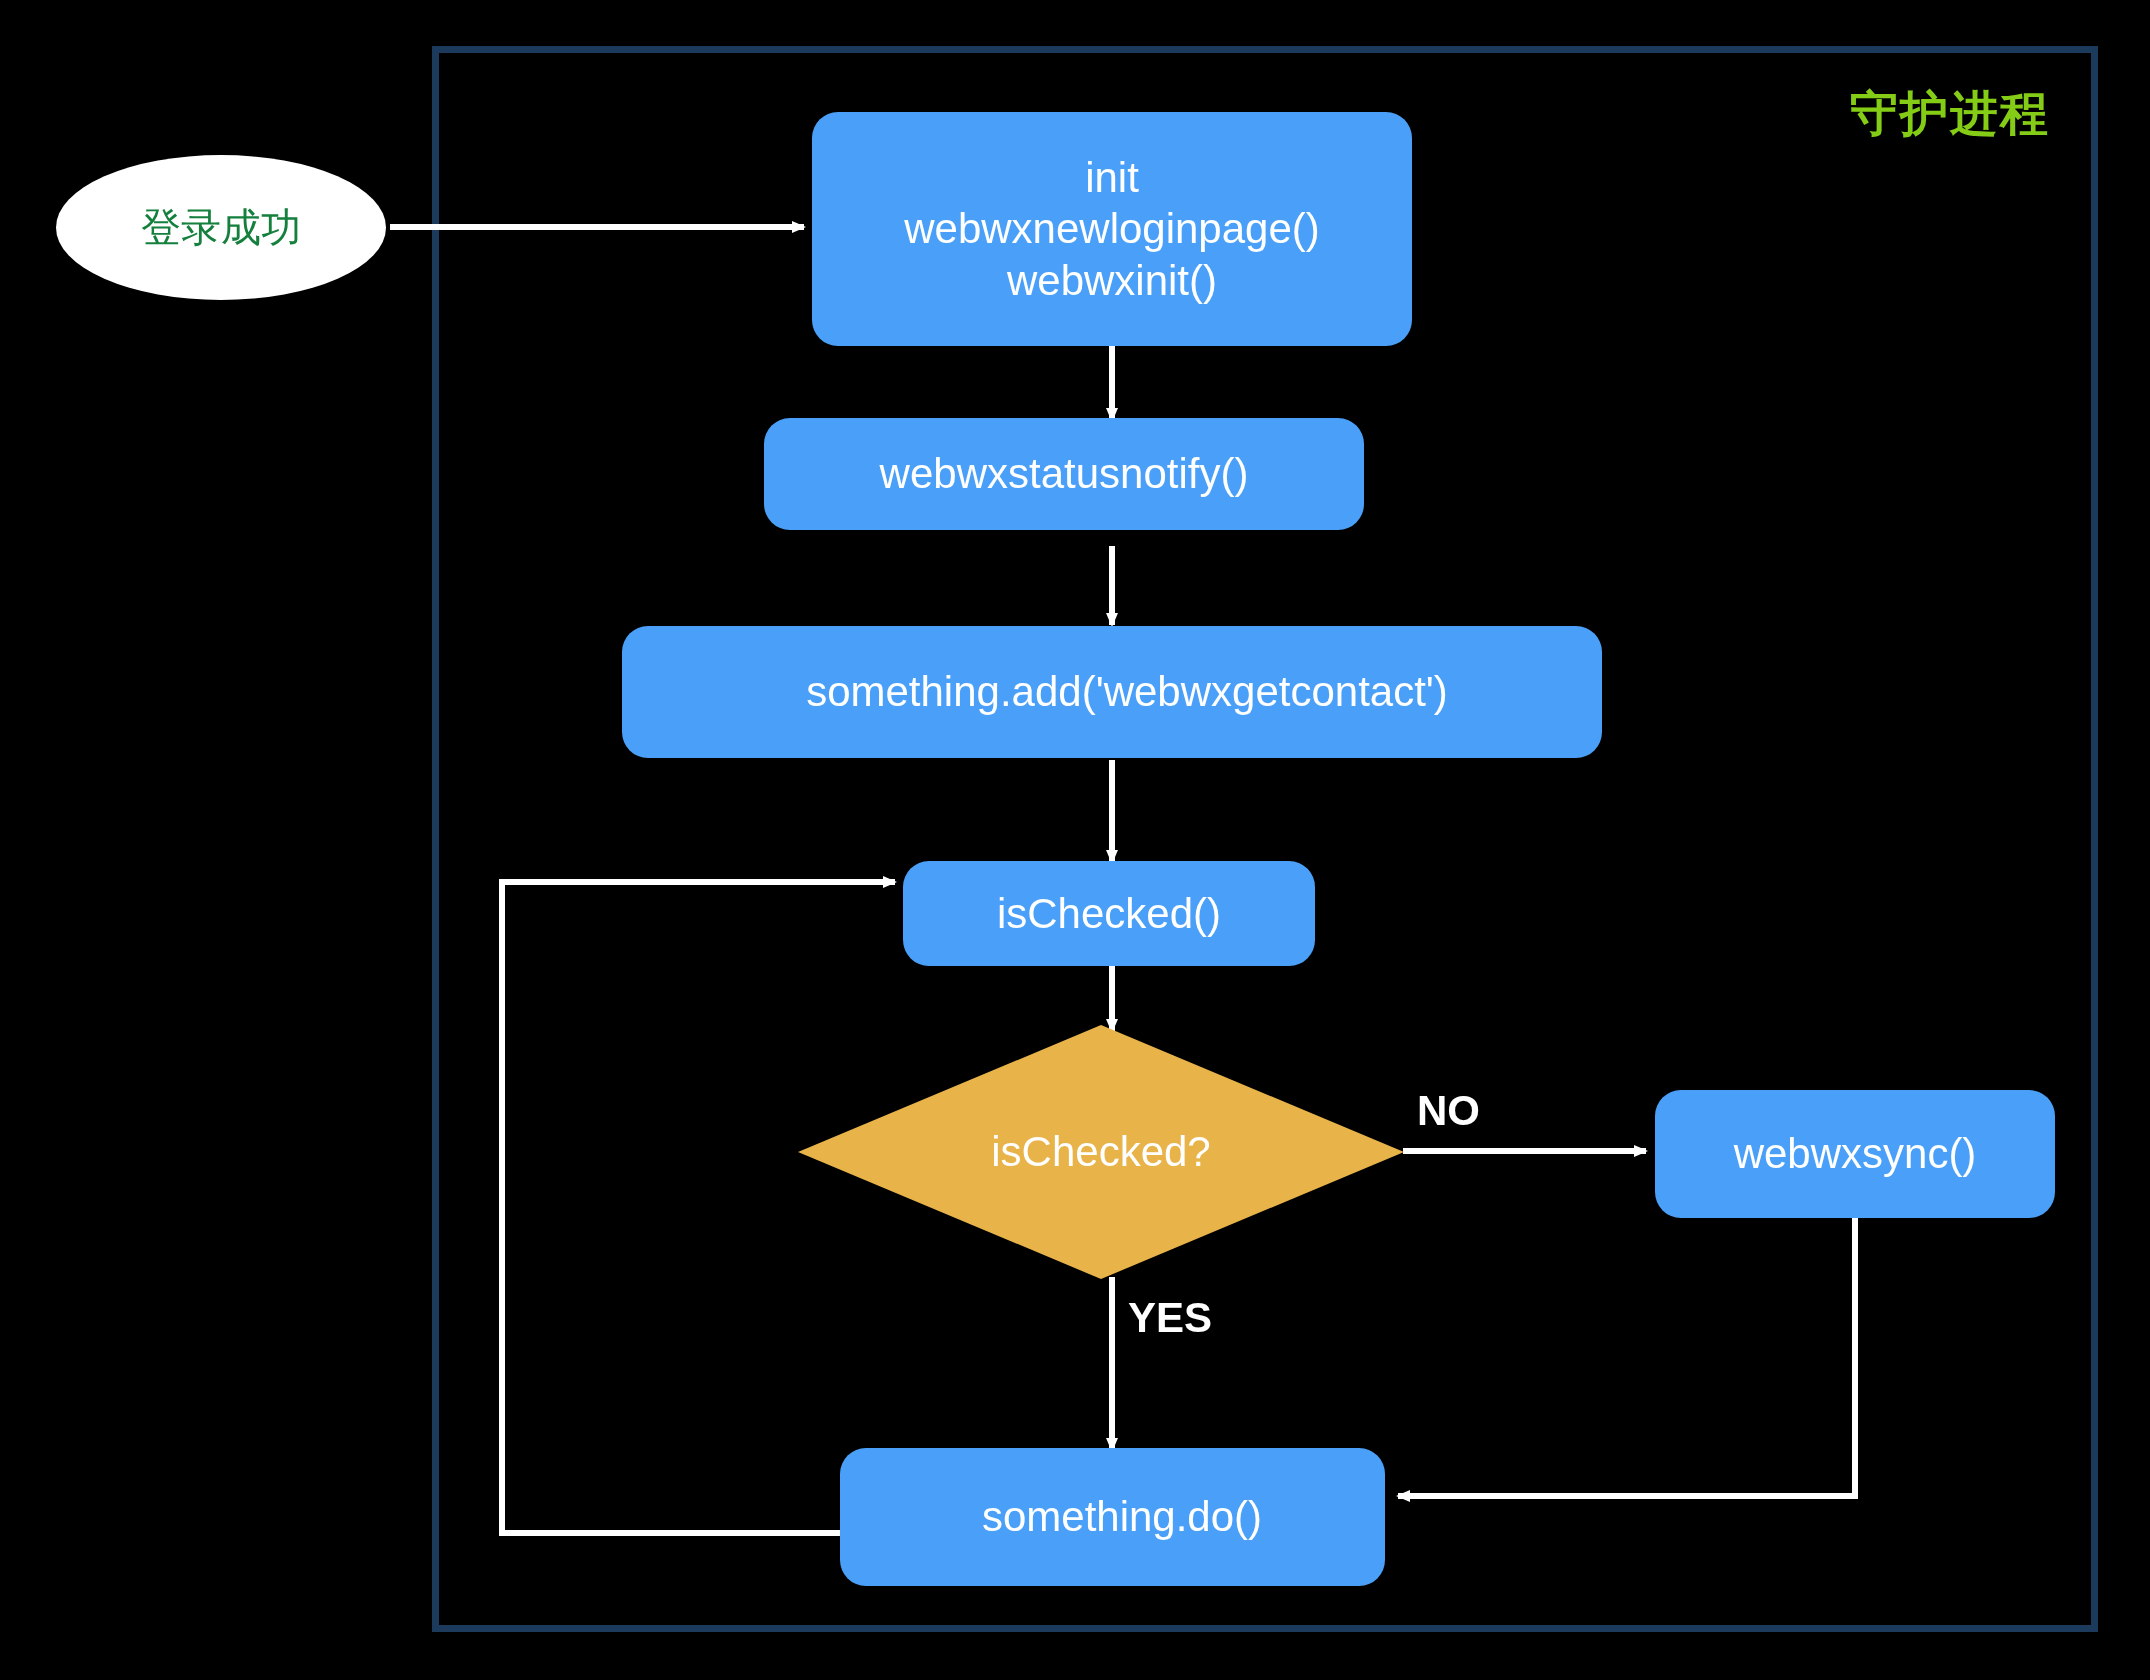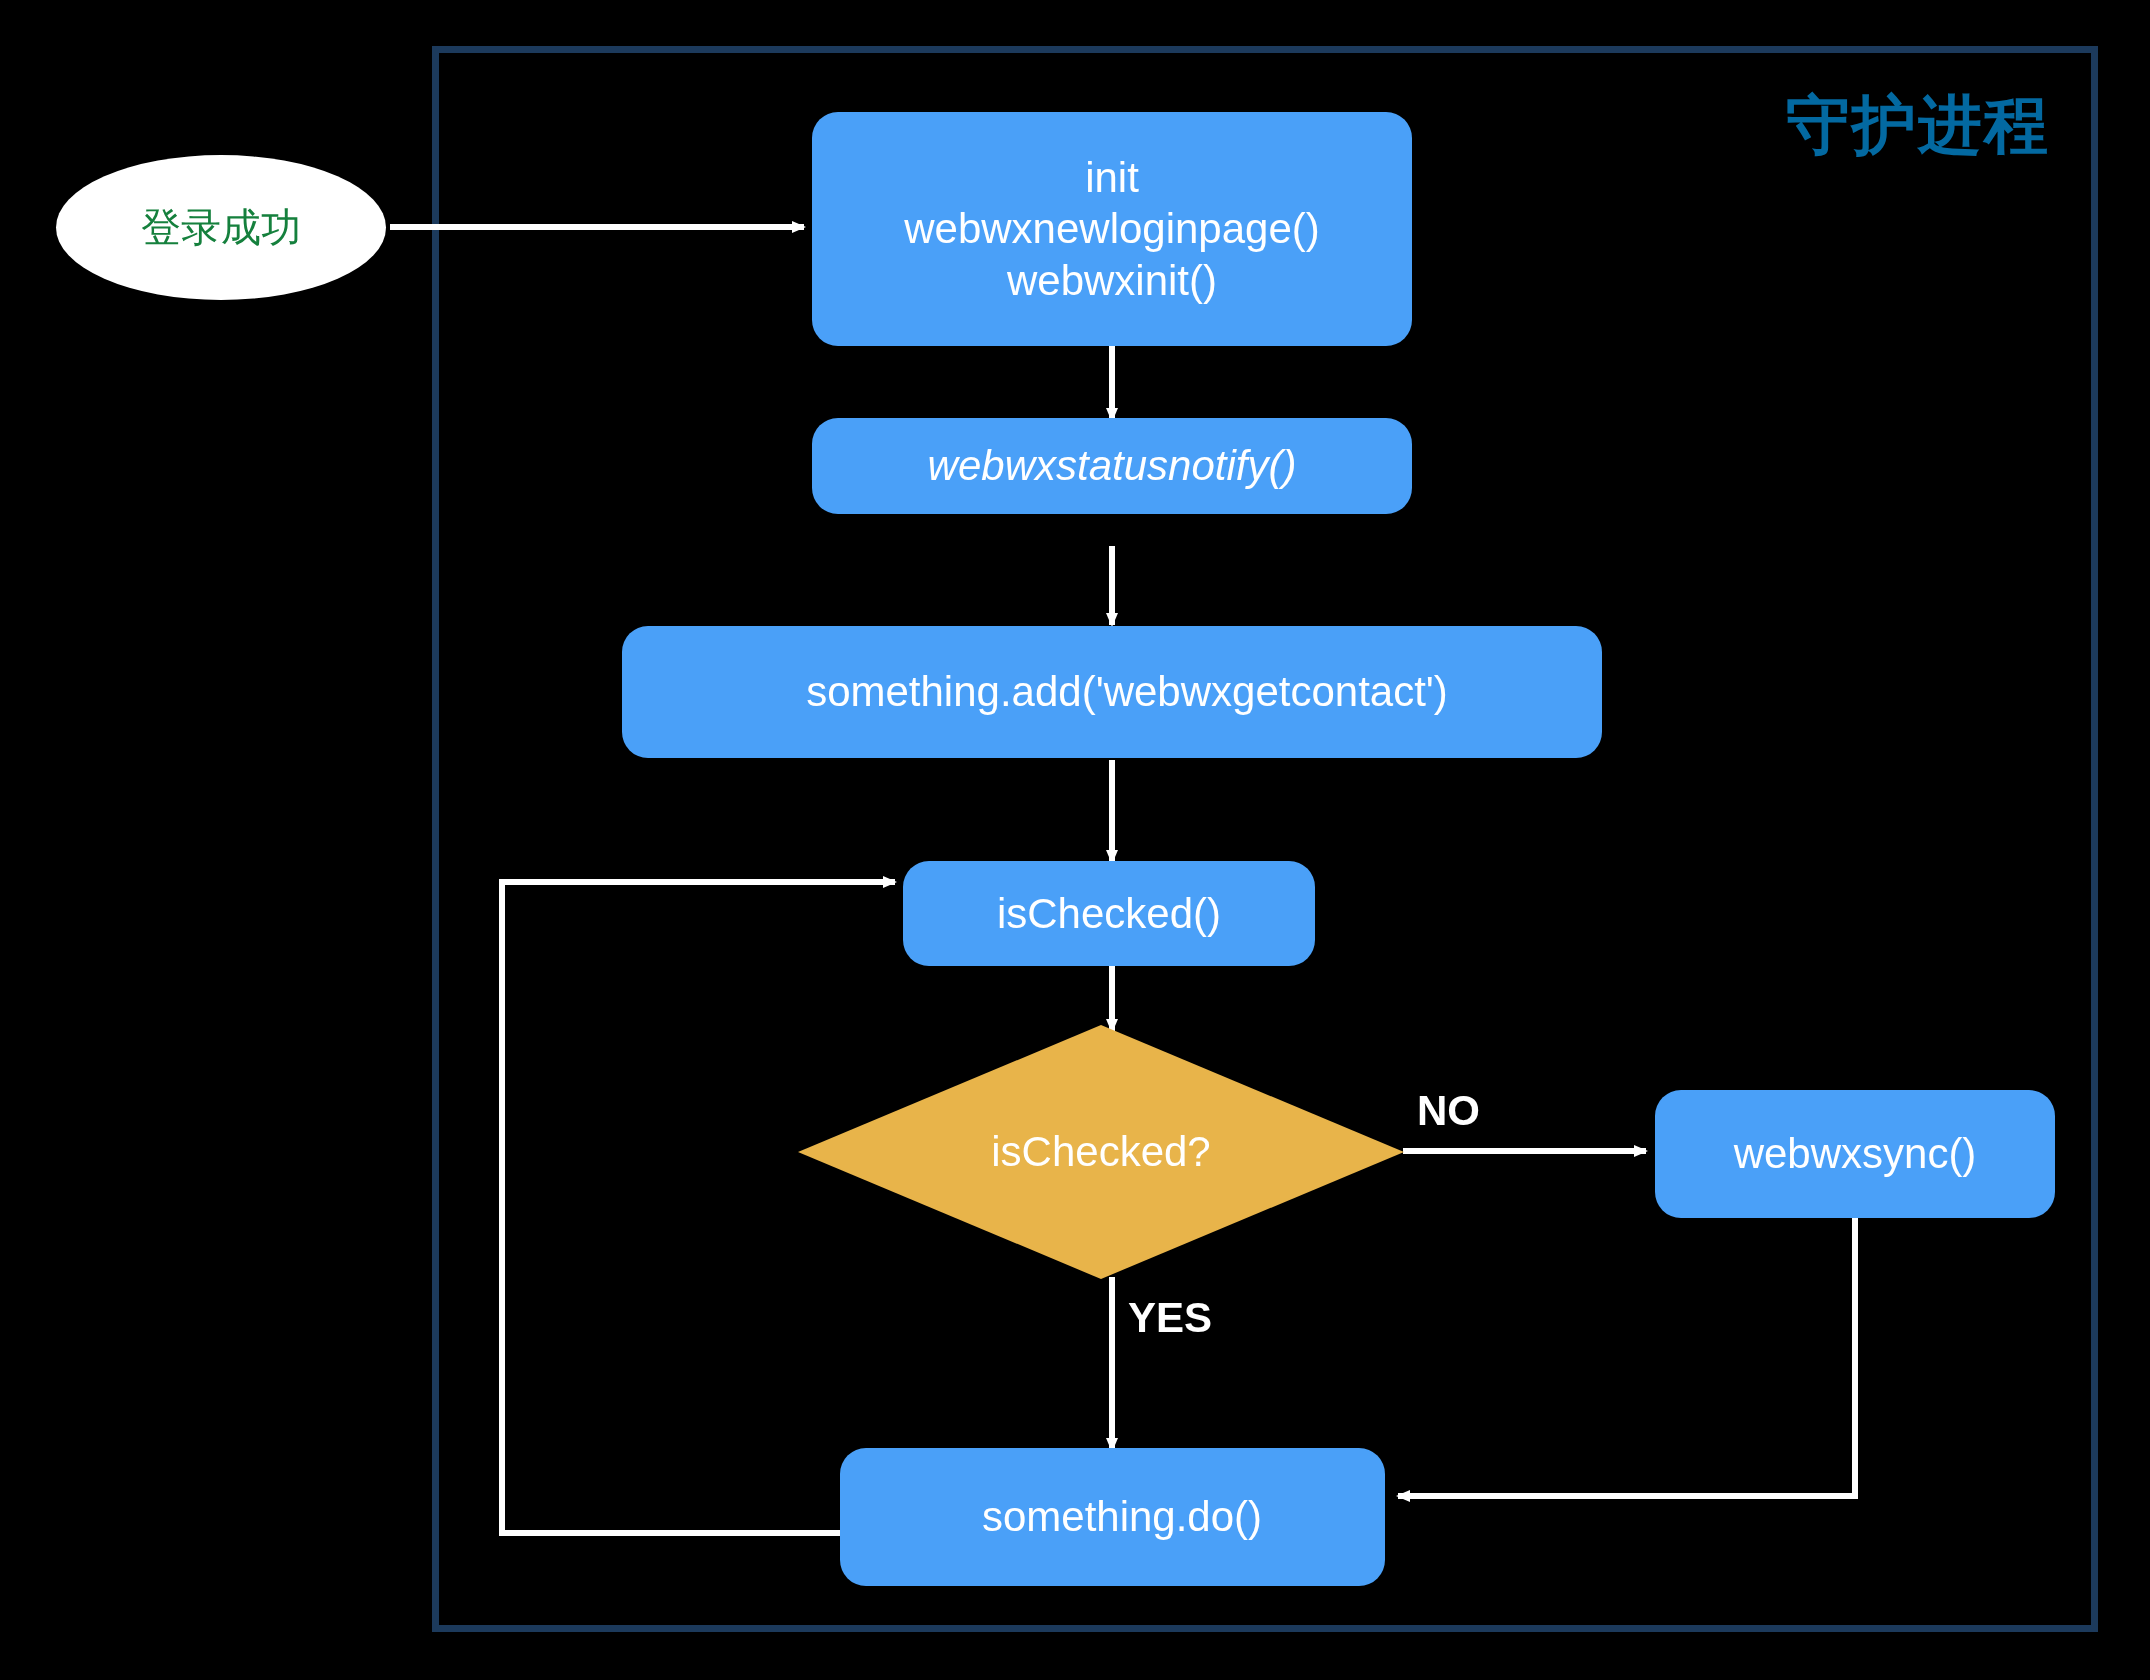--- a/index.html
+++ b/index.html
@@ -22,22 +22,22 @@
     width: 1666px;
     height: 1586px;
     border: 7px solid #1c3a5c;
     box-sizing: border-box;
     pointer-events: none;
   }
   .title {
     position: absolute;
     right: 100px;
     top: 82px;
-    color: #0369a1;
-    font-size: 64px;
+    color: #84cc16;
+    font-size: 48px;
     font-weight: bold;
     letter-spacing: 2px;
     white-space: nowrap;
   }
   .node-box {
     position: absolute;
     background: #4aa0f8;
     border-radius: 26px;
     display: flex;
     align-items: center;
@@ -132,21 +132,21 @@
   <div class="ellipse" style="left:56px; top:155px; width:330px; height:145px;">
     <span>登录成功</span>
   </div>
 
   <div class="node-box" style="left:812px; top:112px; width:600px; height:234px; flex-direction:column;">
     <span class="line">init</span>
     <span class="line">webwxnewloginpage()</span>
     <span class="line">webwxinit()</span>
   </div>
 
-  <div class="node-box" style="left:812px; top:418px; width:600px; height:96px;font-style:italic;">
+  <div class="node-box" style="left:764px; top:418px; width:600px; height:112px;">
     <span>webwxstatusnotify()</span>
   </div>
 
   <div class="node-box" style="left:622px; top:626px; width:980px; height:132px;padding-left:44px;">
     <span>something.add('webwxgetcontact')</span>
   </div>
 
   <div class="node-box" style="left:903px; top:861px; width:412px; height:105px;">
     <span>isChecked()</span>
   </div>

